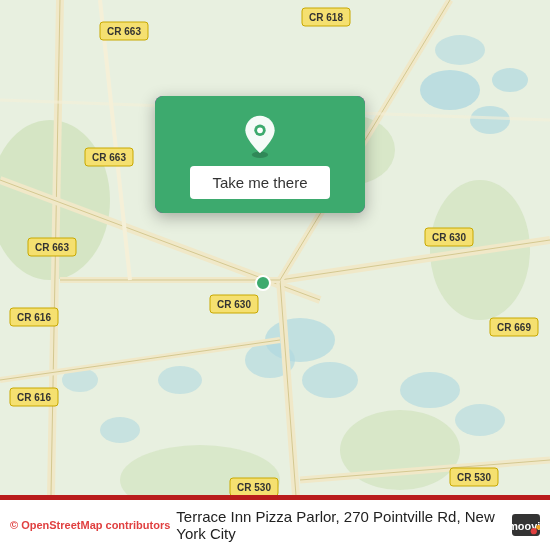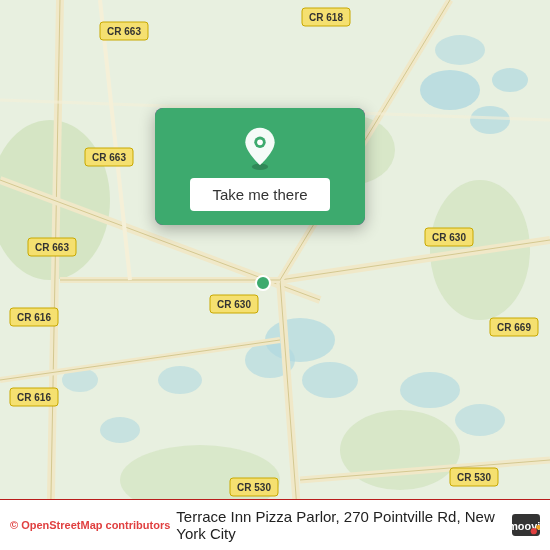--- a/index.html
+++ b/index.html
@@ -23,21 +23,21 @@
     
     #map-svg {
       position: absolute;
       top: 0; left: 0;
       width: 100%; height: 100%;
     }
 
     
     #popup-card {
       position: absolute;
-      top: 108px;
+      top: 96px;
       left: 155px;
       width: 210px;
       background: #a21caf;
       border-radius: 8px;
       box-shadow: 0 4px 16px rgba(0,0,0,0.3);
       display: flex;
       flex-direction: column;
       align-items: center;
       overflow: hidden;
     }
@@ -72,21 +72,21 @@
     
     #bottom-bar {
       position: absolute;
       bottom: 0;
       left: 0;
       width: 100%;
       background: white;
       display: flex;
       align-items: center;
       padding: 8px 10px;
-      border-top: 1px solid #b91c1c;
+      border-top: 5px solid #b91c1c;
       font-size: 12px;
       color: #333;
       gap: 6px;
     }
 
     #osm-logo {
       color: #e04040;
       font-size: 11px;
       font-weight: bold;
       white-space: nowrap;

